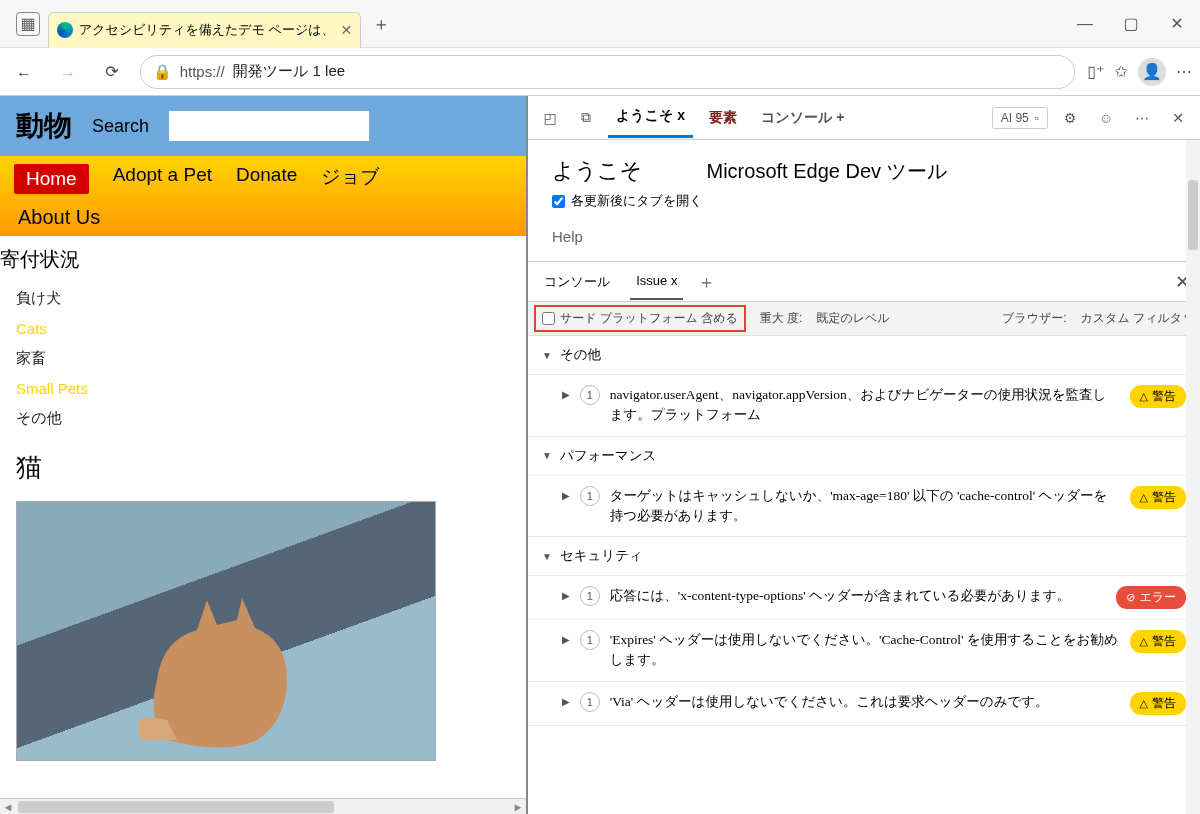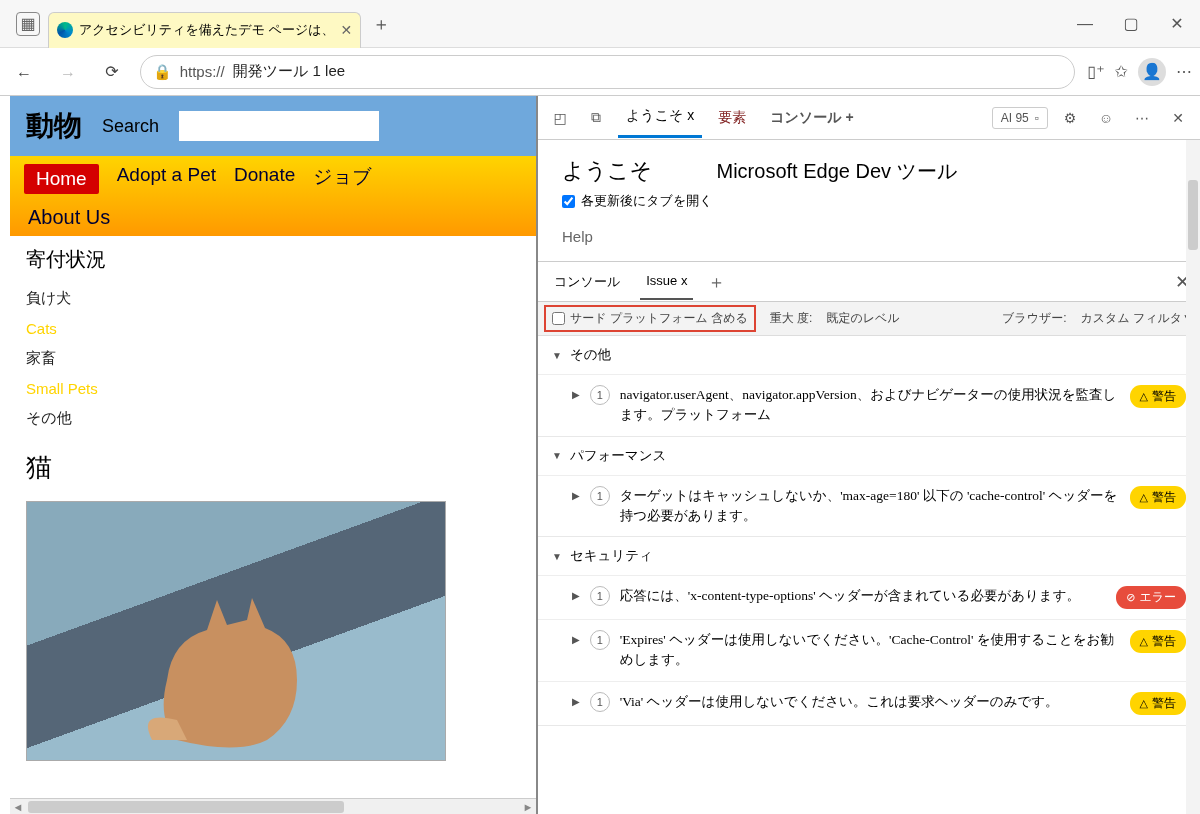--- a/index.html
+++ b/index.html
@@ -20,45 +20,45 @@
 .toolbar .nav-btn { width: 32px; height: 32px; display:flex;align-items:center;justify-content:center;color:#444;border-radius:4px;}
 .toolbar .nav-btn.disabled{color:#bbb;}
 .toolbar .addr { flex:1; display:flex; align-items:center; height:34px; border:1px solid #ccc; border-radius:17px; padding:0 12px; font-size:15px; color:#555; gap:8px;}
 .toolbar .addr .url-rest{color:#222;}
 .toolbar .right-icons{display:flex;gap:10px;align-items:center;color:#555;}
 .toolbar .avatar{width:28px;height:28px;border-radius:50%;background:#ddd;display:flex;align-items:center;justify-content:center;}
 
 .content { display:flex; height: calc(814px - 48px - 48px); position:relative;}
 
 
-.page { width: 526px; overflow: hidden; position:relative;margin-left:10px;}
+.page { width: 526px; overflow: hidden; position:relative;}
 .page-header { background: linear-gradient(#6fa8dc,#6fa8dc); height: 60px; display:flex; align-items:center; padding:0 16px; gap:20px;}
 .page-header h1{font-size:28px;font-weight:600;}
 .page-header .search-label{font-size:18px;}
 .page-header input{width:200px;height:30px;border:none;padding:4px;}
 .nav{background:linear-gradient(#ffd400,#ff9900);height:80px;}
-.nav-row{display:flex;gap:18px;padding:8px 14px;font-size:19px;color:#003;}
+.nav-row{display:flex;gap:24px;padding:8px 14px;font-size:19px;color:#003;}
 .nav-row .active{background:#d40000;color:#fff;padding:4px 12px;border-radius:2px;}
 .nav-row2{padding:4px 18px;font-size:20px;color:#003;}
-.section-title{font-size:20px;padding:10px 16px;}
+.section-title{font-size:20px;padding:10px 0;}
 .pet-list{padding:0 16px;}
 .pet-list div{font-size:15px;padding:6px 0;color:#222;}
 .pet-list div.hl{color:#ffd400;}
 .cats-h{font-size:26px;padding:16px;}
 .cat-img{margin:0 16px;width:420px;height:260px;background:linear-gradient(160deg,#8ab 0%,#8ab 35%,#567 35%,#567 60%,#9bc 60%);position:relative;border:1px solid #aaa;}
 .cat-shape{position:absolute;bottom:10px;left:120px;width:180px;height:160px;}
 .hscroll{position:absolute;bottom:0;left:0;right:0;height:16px;background:#f0f0f0;border-top:1px solid #ccc;display:flex;}
 .hscroll .arr{width:16px;text-align:center;color:#888;font-size:11px;line-height:16px;}
 .hscroll .thumb{width:60%;height:12px;background:#ccc;margin:2px;border-radius:3px;}
 
 
 .devtools{flex:1;border-left:2px solid #888;display:flex;flex-direction:column;background:#fff;position:relative;}
 .dt-tabs{height:44px;display:flex;align-items:center;border-bottom:1px solid #ccc;padding:0 8px;gap:8px;font-size:14px;}
 .dt-tabs .icon{width:28px;height:28px;display:flex;align-items:center;justify-content:center;color:#555;}
-.dt-tabs .tab{padding:10px 8px;color:#555;cursor:pointer;}
+.dt-tabs .tab{padding:10px 8px;color:#555;cursor:pointer;font-weight:bold;}
 .dt-tabs .tab.active{border-bottom:3px solid #0078d4;color:#000;}
 .dt-tabs .tab.dim{color:#7f1d1d;}
 .dt-tabs .spacer{flex:1;}
 .dt-tabs .ai-badge{border:1px solid #ccc;padding:3px 8px;font-size:12px;border-radius:3px;color:#555;display:flex;gap:6px;align-items:center;}
 .dt-welcome{padding:16px 24px;}
 .dt-welcome h2{font-size:22px;font-weight:400;display:inline-block;margin-right:60px;}
 .dt-welcome .sub{font-size:20px;margin-top:16px;}
 .dt-welcome label{font-size:13px;display:flex;align-items:center;gap:6px;margin-top:6px;}
 .dt-welcome .help{font-size:15px;color:#666;margin-top:18px;}
 .dt-vscroll{position:absolute;right:0;top:44px;bottom:0;width:14px;background:#f3f3f3;}

